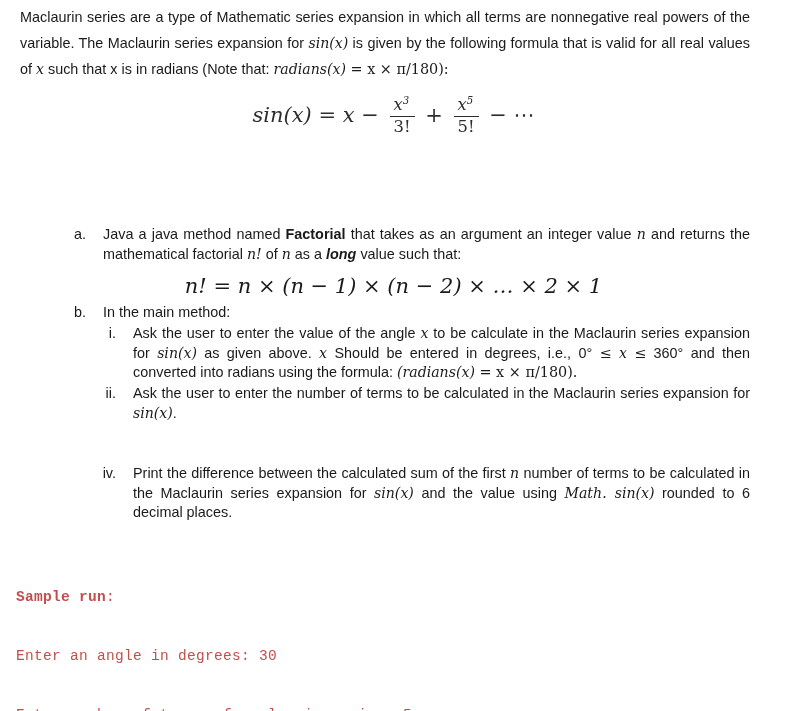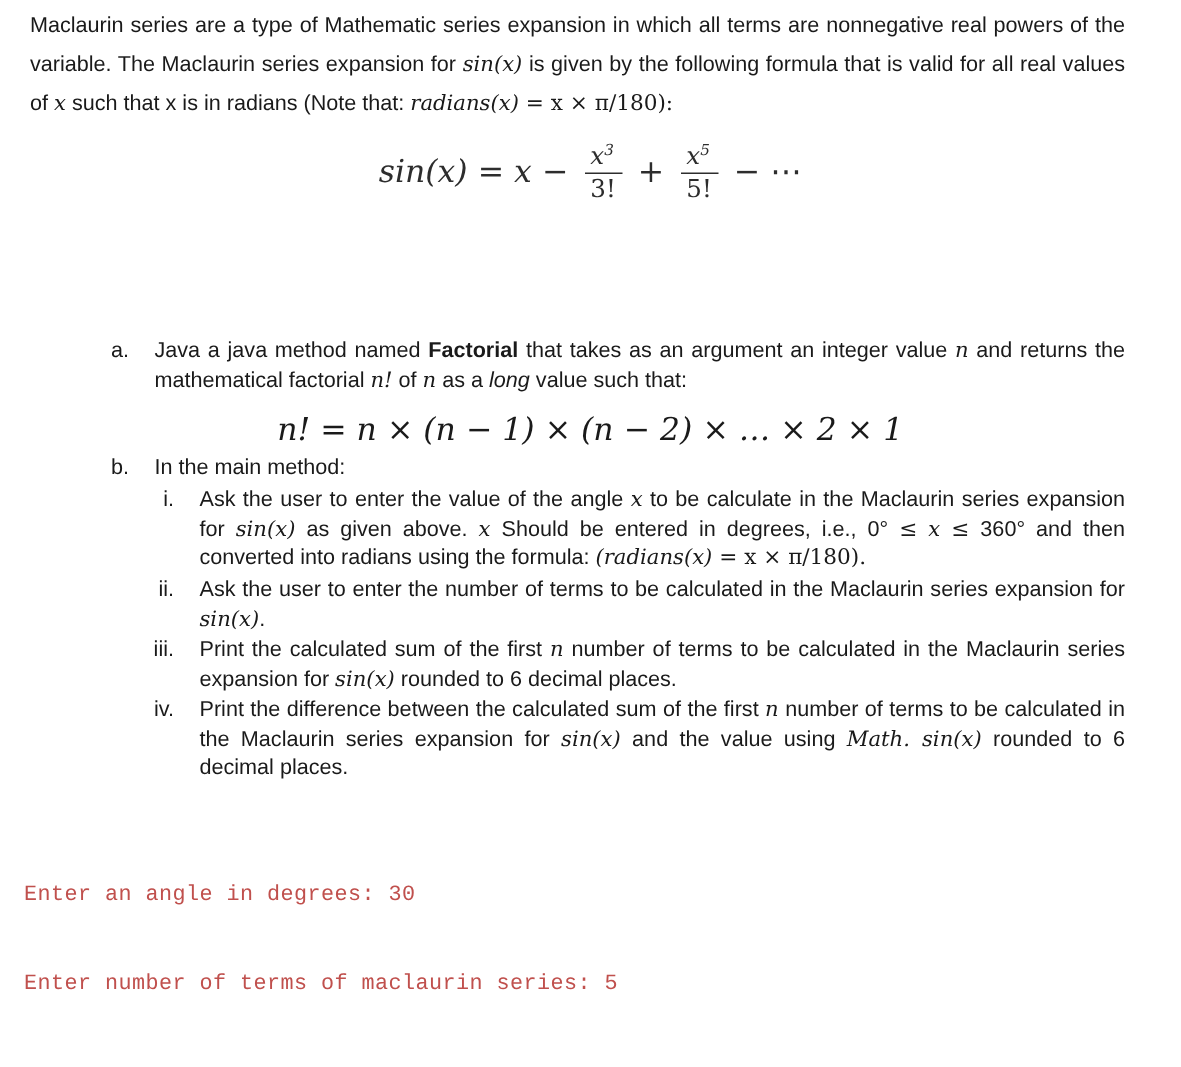--- a/index.html
+++ b/index.html
@@ -124,21 +124,21 @@
   .mi {
     font-family: "DejaVu Serif", serif;
     font-style: italic;
     font-size: 0.98em;
   }
   .mn {
     font-family: "DejaVu Serif", serif;
     font-style: normal;
   }
   b.nb { font-weight: bold; }
-  .bi { font-weight: normal; font-style: italic; }
+  .bi { font-weight: bold; font-style: italic; }
 
   
   .sample {
     position: absolute;
     left: 16px;
     top: 549px;
     width: 760px;
     font-family: "Liberation Mono", "DejaVu Sans Mono", monospace;
     font-size: 14.5px;
     line-height: 19.6px;
@@ -192,31 +192,28 @@
   <div class="li lvl2 item-i">
     <span class="marker">i.</span>
     <span class="body"><span>Ask the user to enter the value of the angle </span><span class="mi">x</span><span> to be calculate in the Maclaurin series expansion for </span><span class="mi">sin(x)</span><span> as given above. </span><span class="mi">x</span><span> Should be entered in degrees, i.e., 0° </span><span class="mn">≤</span> <span class="mi">x</span> <span class="mn">≤</span><span> 360° and then converted into radians using the formula: </span><span class="mi">(radians(x)</span><span class="mn"> =  x × π/180).</span></span>
   </div>
 
   <div class="li lvl2 item-ii">
     <span class="marker">ii.</span>
     <span class="body"><span>Ask the user to enter the number of terms to be calculated in the Maclaurin series expansion for </span><span class="mi">sin(x)</span><span>.</span></span>
   </div>
 
-  <div class="li lvl2 item-iii">
-    <span class="marker">iii.</span>
-    <span class="body"><span>Print the calculated sum of the first </span><span class="mi">n</span><span> number of terms to be calculated in the Maclaurin series expansion for </span><span class="mi">sin(x)</span><span> rounded to 6 decimal places.</span></span>
-  </div>
 
   <div class="li lvl2 item-iv">
     <span class="marker">iv.</span>
     <span class="body"><span>Print the difference between the calculated sum of the first </span><span class="mi">n</span><span> number of terms to be calculated in the Maclaurin series expansion for </span><span class="mi">sin(x)</span><span> and the value using </span><span class="mi">Math. sin(x)</span><span> rounded to 6 decimal places.</span></span>
   </div>
 
   <div class="sample">
+    <span class="sample-line"><span class="bold">Sample run</span><span>:</span></span>
     <span class="sample-line">Enter an angle in degrees: 30</span>
     <span class="sample-line">Enter number of terms of maclaurin series: 5</span>
     
     
     
   </div>
 
 </div>
 
 </body></html>

